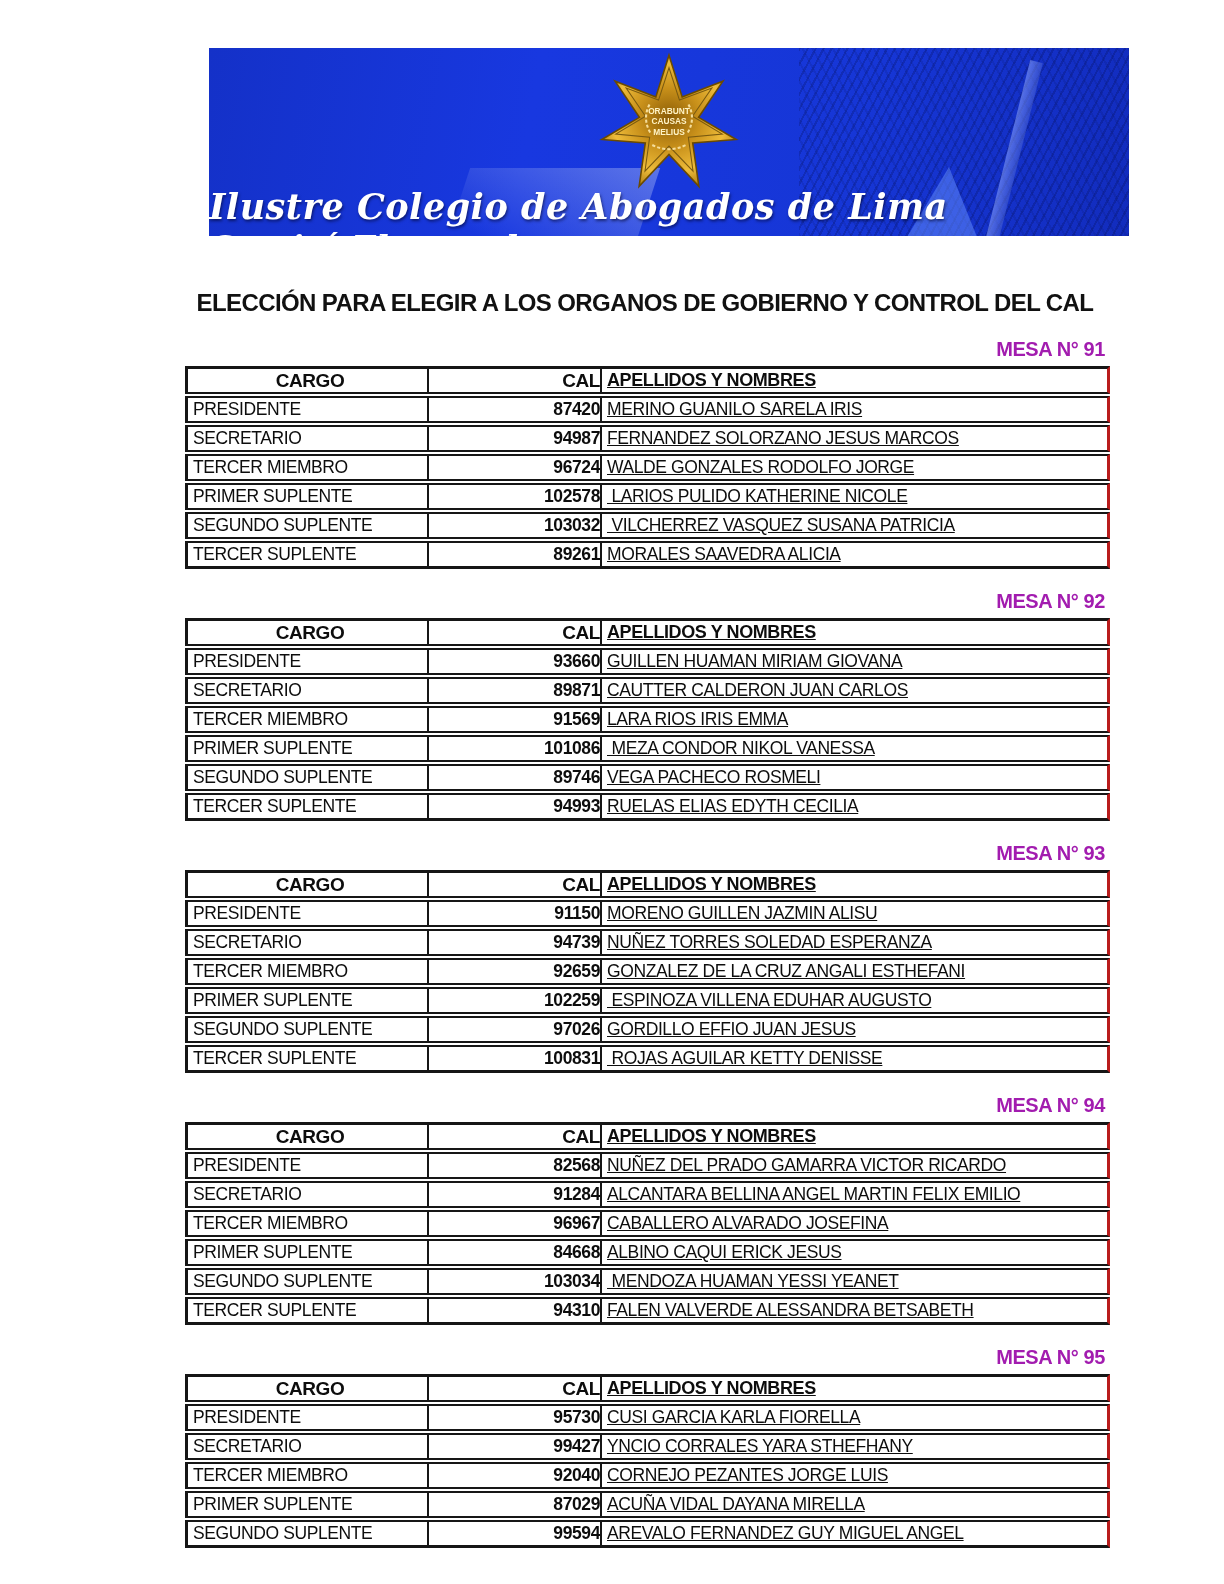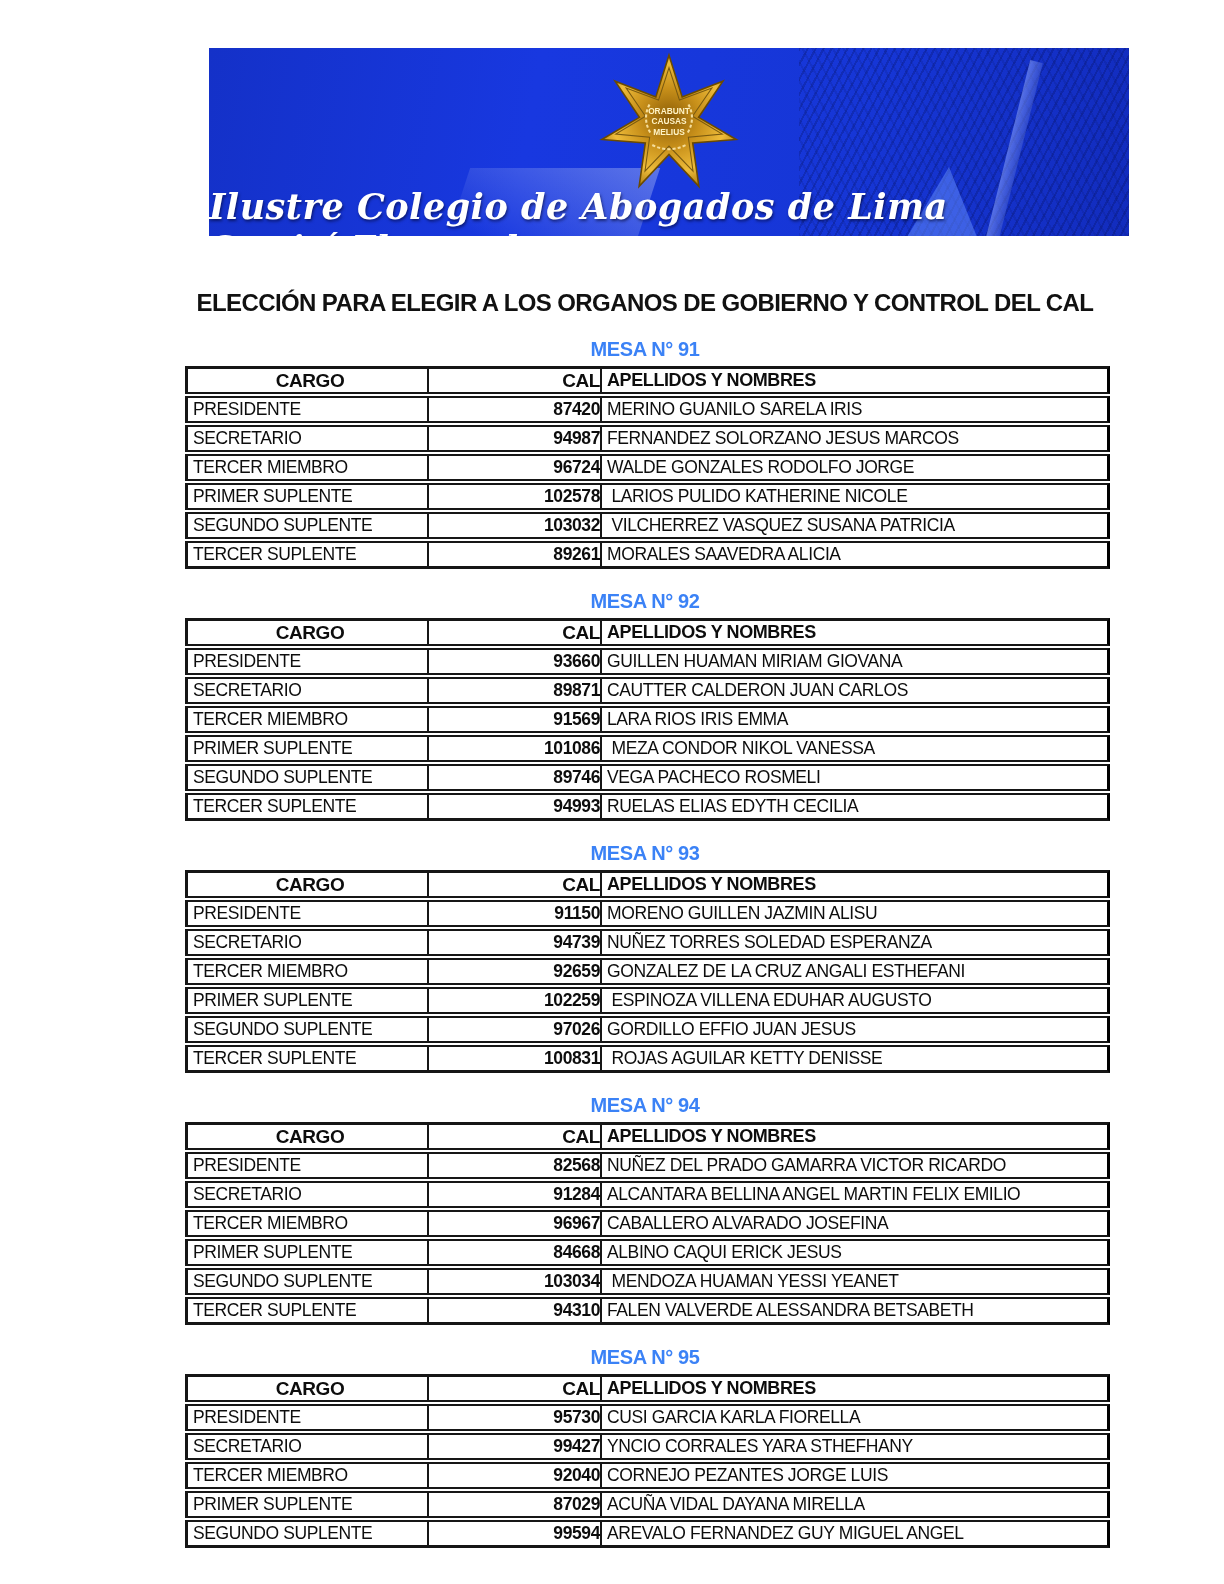--- a/index.html
+++ b/index.html
@@ -59,38 +59,38 @@
   }
 
   
   .doc-title{
     margin-top:14px;text-align:center;
     font-size:24px;font-weight:700;color:#111;
     letter-spacing:-0.6px;line-height:33px;
   }
   .doc-title.first{padding-top:272px;} 
   .mesa-title{
-    margin-top:19px;margin-bottom:3px;text-align:center;
-    font-size:20px;font-weight:700;color:#3b82f6;letter-spacing:-0.4px;
+    margin-top:19px;margin-bottom:3px;text-align:right;
+    font-size:20px;font-weight:700;color:#a21caf;letter-spacing:-0.4px;
   }
 
   
   table.mesa-table{
     width:920px;border-collapse:separate;border-spacing:0 2px;
     table-layout:fixed;
   }
   table.mesa-table td{
     height:23px;vertical-align:middle;background:#ffffff;
     border-top:2px solid #161616;border-bottom:2px solid #161616;
     border-right:2px solid #161616;border-left:0;
     font-size:17.5px;color:#0d0d0d;letter-spacing:-0.4px;
     padding:0 0 0 5px;overflow:hidden;
   }
   table.mesa-table td:first-child{border-left:3px solid #161616;}
-  table.mesa-table td:last-child{border-right:3px solid #000000;}
+  table.mesa-table td:last-child{border-right:3px solid #b91c1c;text-decoration:underline;}
   table.mesa-table tr.hd td{border-top:3px solid #161616;margin-top:28px;}
   table.mesa-table tr:last-child td{border-bottom:3px solid #161616;}
   .c1{width:234px;text-align:left;}
   .c2{width:166px;text-align:right;font-weight:700;padding:0;}
   .c3{width:500px;text-align:left;white-space:pre;}
   tr.hd .c1{text-align:center;font-weight:700;font-size:19px;}
   tr.hd .c2{font-size:19px;}
   tr.hd .c3{font-weight:700;font-size:18px;}
 
   

